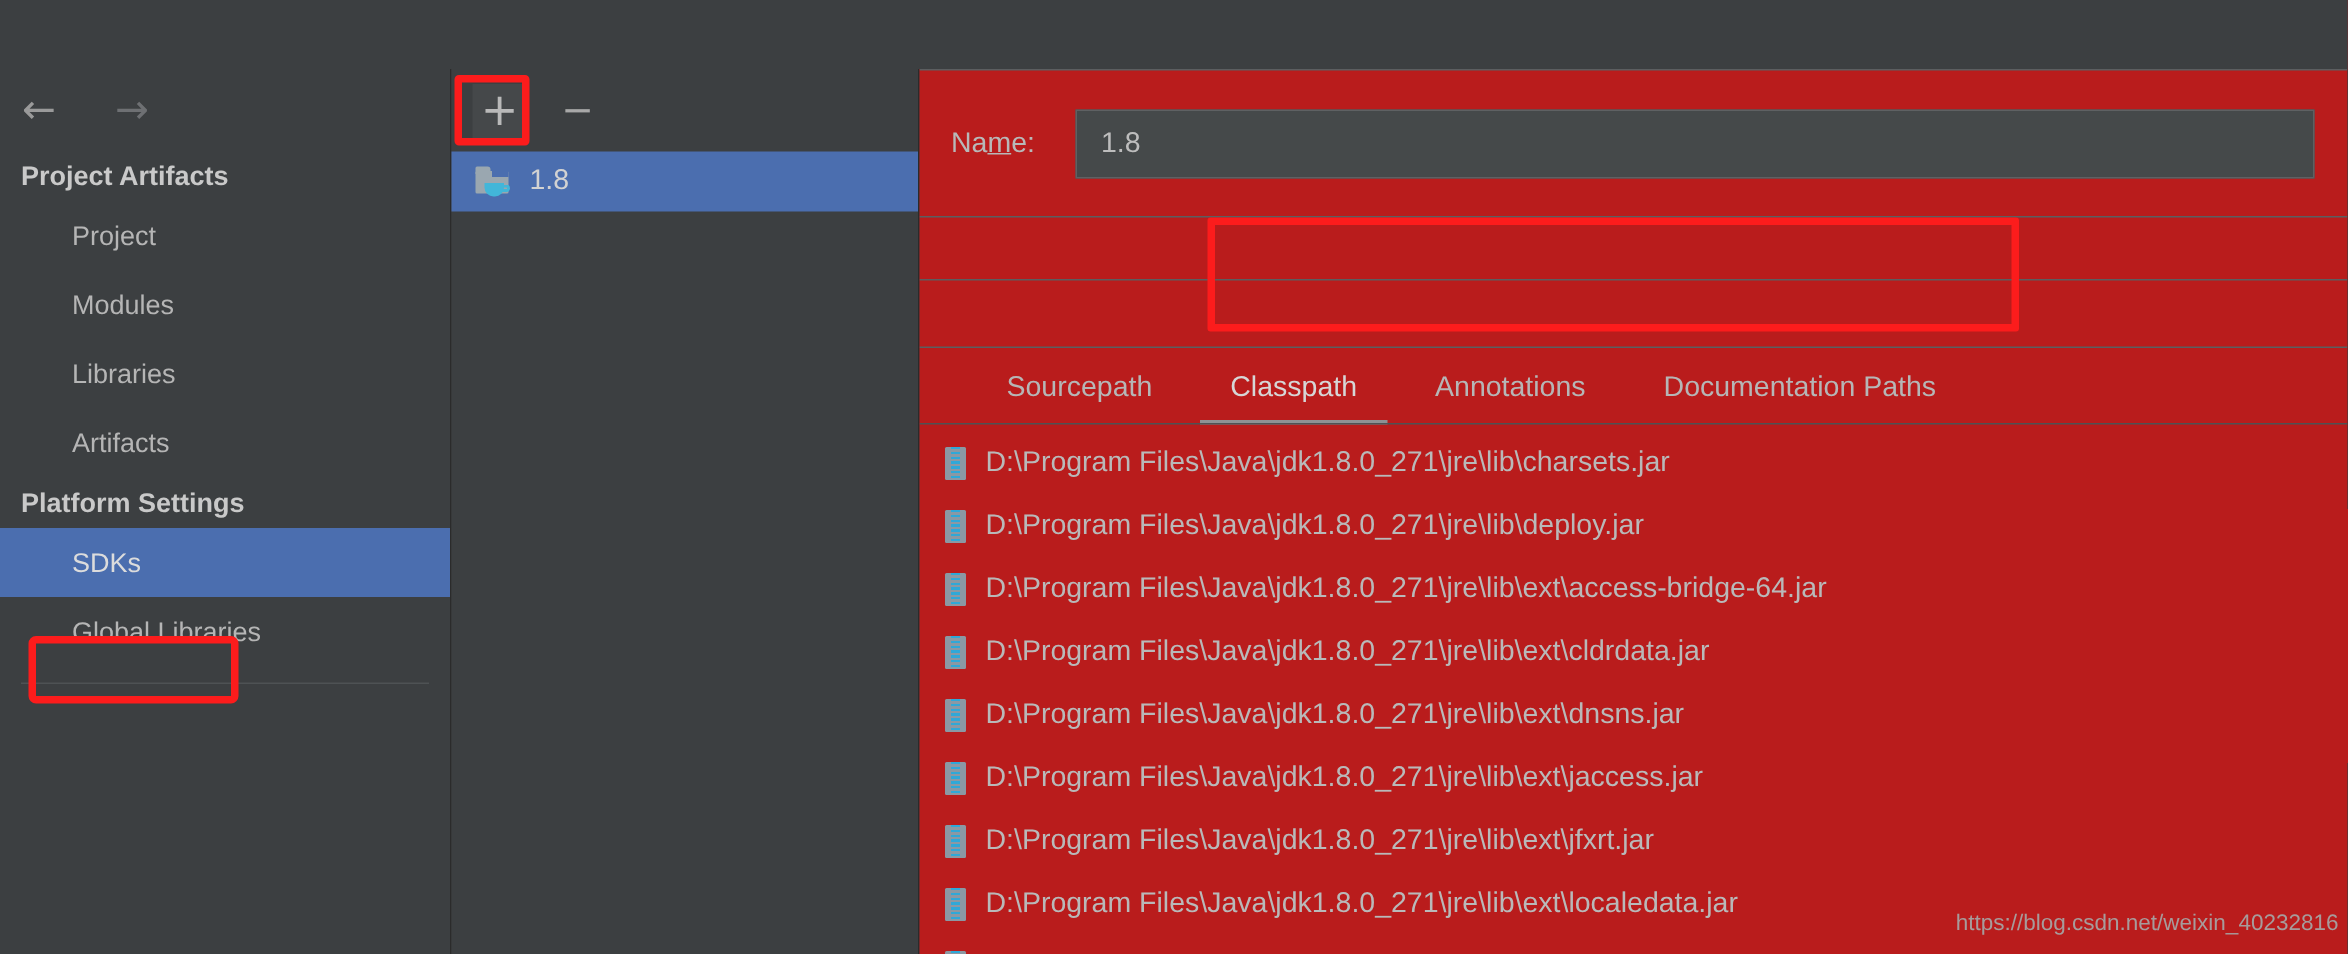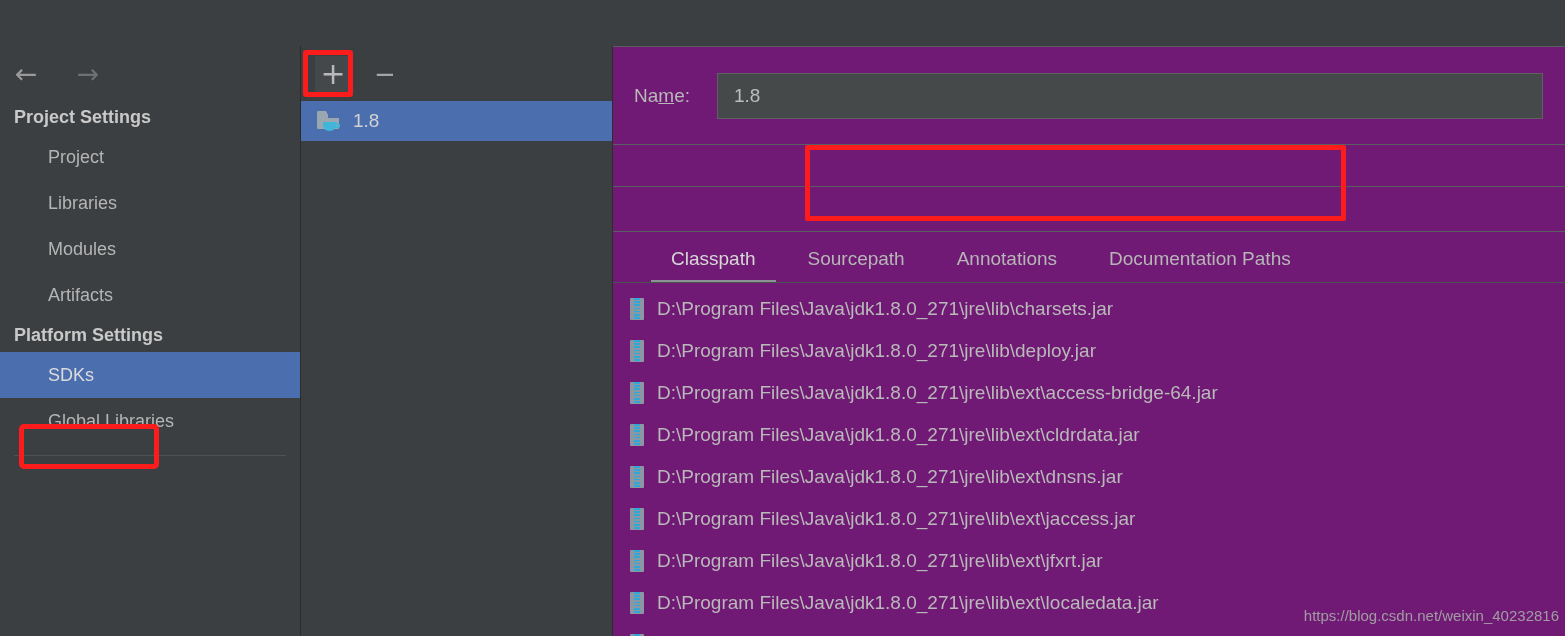--- a/index.html
+++ b/index.html
@@ -213,21 +213,21 @@
     background: #2b2b2b;
   }
   .vdiv.a { left: 300px; }
   .vdiv.b { left: 612px; }
 
   
   .detail {
     position: absolute;
     left: 613px; top: 46px;
     width: 952px; height: 590px;
-    background: #701a75;
+    background: #b91c1c;
     overflow: hidden;
   }
 
   .field-row {
     position: absolute;
     left: 0;
     width: 952px;
     display: flex;
     align-items: center;
   }
@@ -381,24 +381,24 @@
     <div class="window-title">Project Structure</div>
   </div>
 
   <div class="sidebar">
 
     <div class="nav-toolbar">
       <div class="nav-arrow back">←</div>
       <div class="nav-arrow fwd">→</div>
     </div>
 
-    <div class="section-header">Project Settings</div>
+    <div class="section-header">Project Artifacts</div>
     <div class="nav-item">Project</div>
+    <div class="nav-item">Modules</div>
     <div class="nav-item">Libraries</div>
-    <div class="nav-item">Modules</div>
     <div class="nav-item">Artifacts</div>
 
     <div class="section-header">Platform Settings</div>
     <div class="nav-item selected">SDKs</div>
     <div class="nav-item">Global Libraries</div>
 
     <div class="nav-divider"></div>
 
   </div>
 
@@ -431,22 +431,22 @@
     <div class="hline" style="top:140px;"></div>
     <div class="hline" style="top:185px;"></div>
 
     <div class="field-row name">
       <div class="field-label name-label"><span>Na</span><span class="mnem">m</span><span>e:</span></div>
       <div class="text-field name-input" placeholder="">1.8</div>
     </div>
 
 
     <div class="tabs">
+      <div class="tab">Sourcepath</div>
       <div class="tab active">Classpath</div>
-      <div class="tab">Sourcepath</div>
       <div class="tab">Annotations</div>
       <div class="tab">Documentation Paths</div>
     </div>
     <div class="tabs-underline"></div>
 
     <div class="cp-list">
       <div class="cp-row">
         <div class="jar-icon">
             <div class="jbody"></div>
             <div class="jzip"></div>

